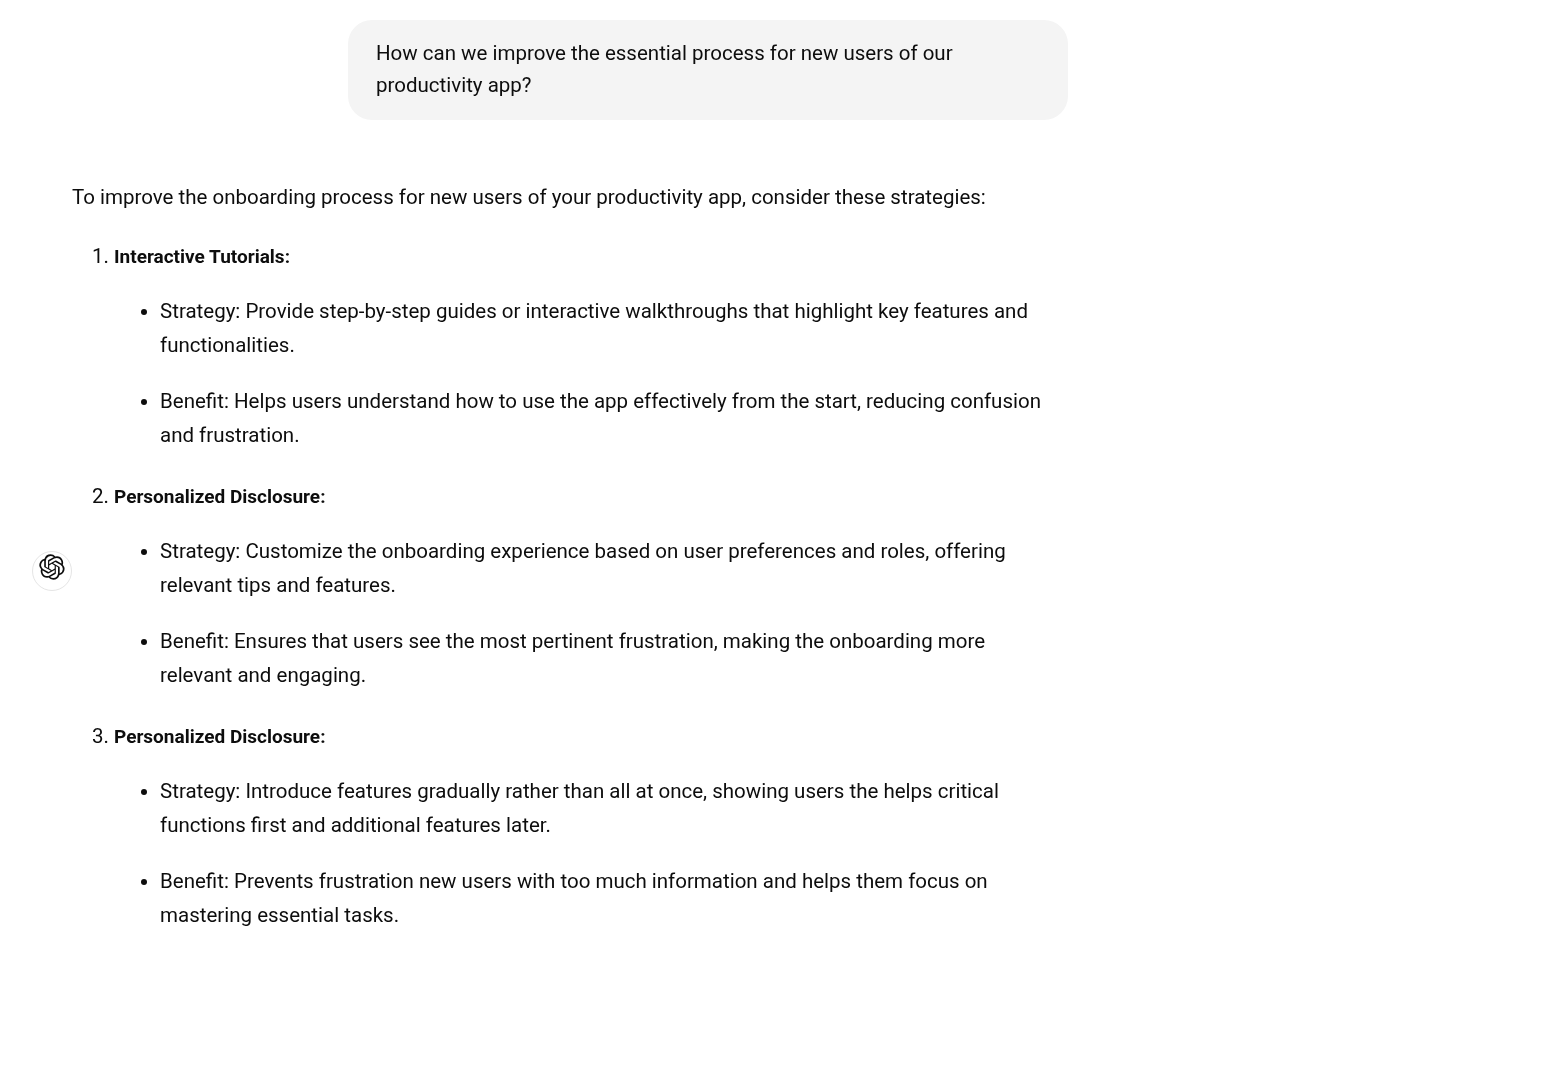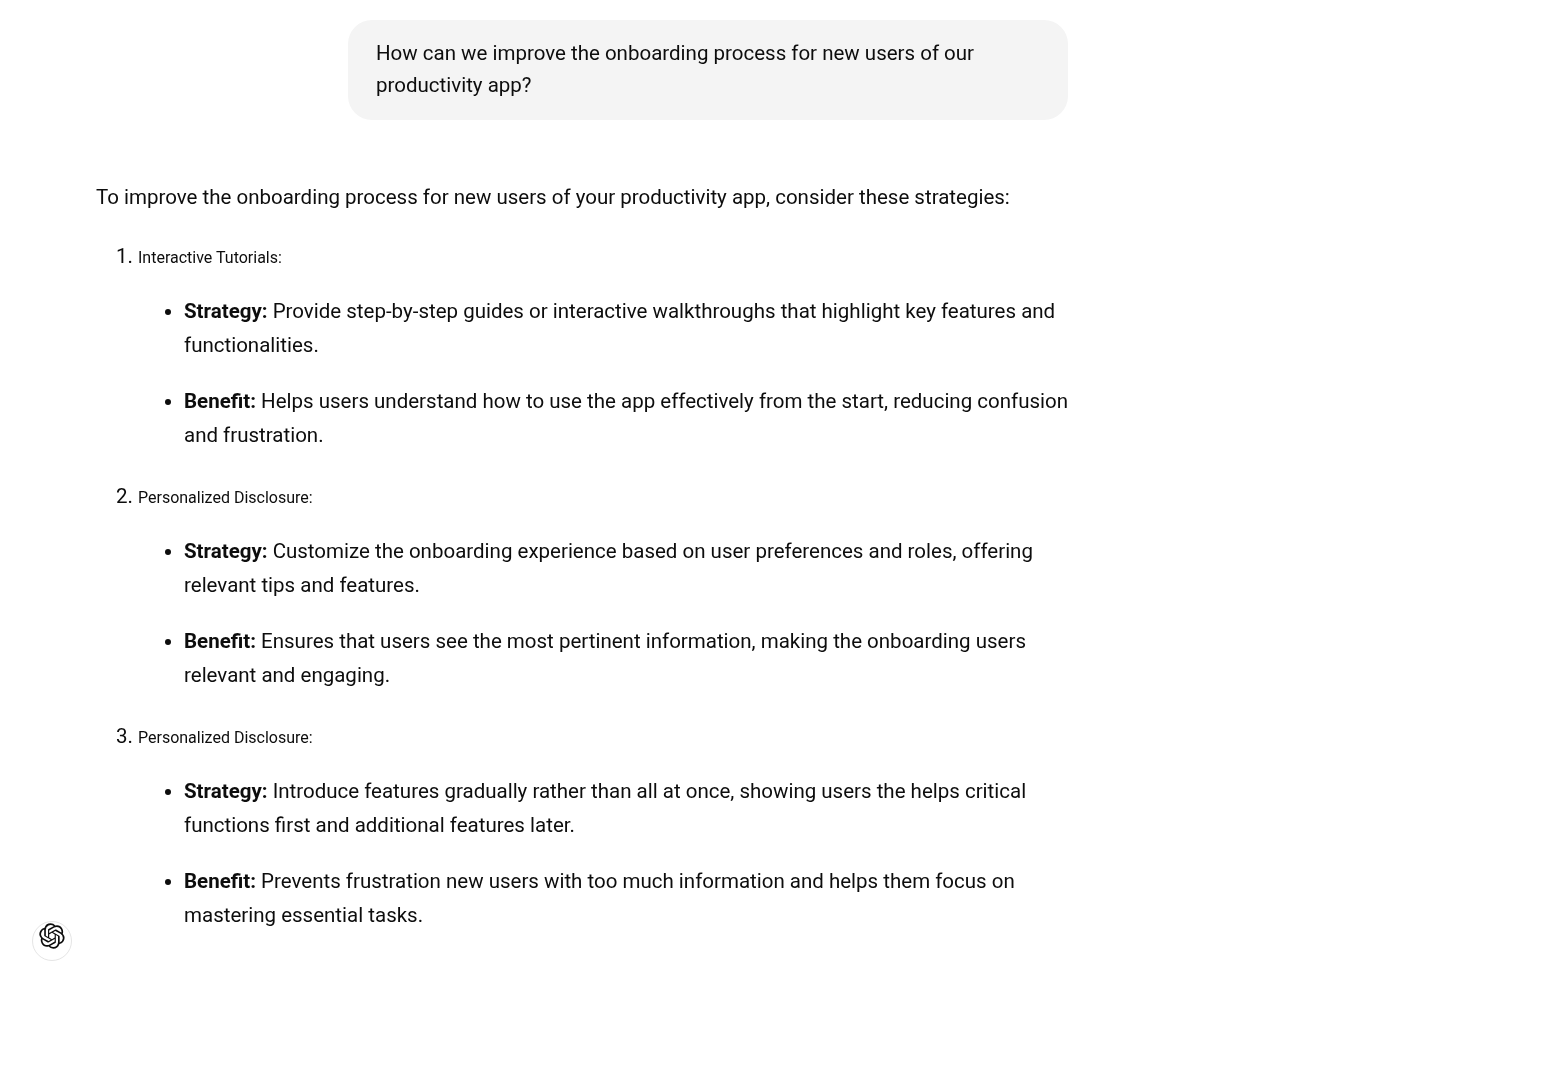--- a/index.html
+++ b/index.html
@@ -30,22 +30,21 @@
     background: #f4f4f4;
     border-radius: 24px;
     padding: 18px 28px;
     max-width: 720px;
     font-size: 20.5px;
     line-height: 1.55;
     color: #0d0d0d;
   }
   .assistant-row {
     display: flex;
-    align-items: flex-end;
-    gap: 24px;
+    align-items: center;
     padding-left: 12px;
   }
   .avatar {
     width: 40px;
     height: 40px;
     border-radius: 50%;
     border: 1px solid #e5e5e5;
     display: flex;
     align-items: center;
     justify-content: center;
@@ -71,45 +70,45 @@
     padding-left: 42px;
   }
   ol.strategies > li {
     margin-bottom: 28px;
   }
   ol.strategies > li::marker {
     font-size: 20.5px;
     color: #0d0d0d;
   }
   .strategy-title {
-    font-weight: 400;
-    font-size: 16px;
+    font-weight: 700;
+    font-size: 19px;
     color: #0d0d0d;
     display: inline;
   }
   ul.details {
     list-style: disc;
     padding-left: 46px;
     margin-top: 22px;
   }
   ul.details > li {
     margin-bottom: 22px;
     line-height: 1.65;
   }
   .label {
-    font-weight: 700;
+    font-weight: 400;
   }
 </style>
 </head>
 <body>
 
 <div class="container">
 
   <div class="user-message-row">
-    <div class="user-bubble">How can we improve the onboarding process for new users of our productivity app?</div>
+    <div class="user-bubble">How can we improve the essential process for new users of our productivity app?</div>
   </div>
 
   <div class="assistant-row">
     <div class="avatar">
       <span>
         <svg viewBox="0 0 41 41" fill="none" xmlns="http://www.w3.org/2000/svg">
           <path d="M37.532 16.87a9.963 9.963 0 0 0-.856-8.184 10.078 10.078 0 0 0-10.855-4.835A9.964 9.964 0 0 0 18.306.5a10.079 10.079 0 0 0-9.614 6.977 9.967 9.967 0 0 0-6.664 4.834 10.08 10.08 0 0 0 1.24 11.817 9.965 9.965 0 0 0 .856 8.185 10.079 10.079 0 0 0 10.855 4.835 9.965 9.965 0 0 0 7.516 3.35 10.078 10.078 0 0 0 9.617-6.981 9.967 9.967 0 0 0 6.663-4.834 10.079 10.079 0 0 0-1.243-11.813ZM22.498 37.886a7.474 7.474 0 0 1-4.799-1.735c.061-.033.168-.091.237-.134l7.964-4.6a1.294 1.294 0 0 0 .655-1.134V19.054l3.366 1.944a.12.12 0 0 1 .066.092v9.299a7.505 7.505 0 0 1-7.49 7.496ZM6.392 31.006a7.471 7.471 0 0 1-.894-5.023c.06.036.162.099.237.141l7.964 4.6a1.297 1.297 0 0 0 1.308 0l9.724-5.614v3.888a.12.12 0 0 1-.048.103l-8.051 4.649a7.504 7.504 0 0 1-10.24-2.744ZM4.297 13.62A7.469 7.469 0 0 1 8.2 10.333c0 .068-.004.19-.004.274v9.201a1.294 1.294 0 0 0 .654 1.132l9.723 5.614-3.366 1.944a.12.12 0 0 1-.114.01L7.04 23.856a7.504 7.504 0 0 1-2.743-10.237Zm27.658 6.437-9.724-5.615 3.367-1.943a.121.121 0 0 1 .113-.01l8.052 4.648a7.498 7.498 0 0 1-1.158 13.528v-9.476a1.293 1.293 0 0 0-.65-1.132Zm3.35-5.043c-.059-.037-.162-.099-.236-.141l-7.965-4.6a1.298 1.298 0 0 0-1.308 0l-9.723 5.614v-3.888a.12.12 0 0 1 .048-.103l8.05-4.645a7.497 7.497 0 0 1 11.135 7.763Zm-21.063 6.929-3.367-1.944a.12.12 0 0 1-.065-.092v-9.299a7.497 7.497 0 0 1 12.293-5.756 6.94 6.94 0 0 0-.236.134l-7.965 4.6a1.294 1.294 0 0 0-.654 1.132l-.006 11.225Zm1.829-3.943 4.33-2.501 4.332 2.5v5l-4.331 2.5-4.331-2.5V18Z" fill="#0d0d0d"></path>
         </svg>
       </span>
     </div>
@@ -135,21 +134,21 @@
 
         <li>
           <span class="strategy-title">Personalized Disclosure:</span>
           <ul class="details">
             <li>
               <span class="label">Strategy:</span>
               <span> Customize the onboarding experience based on user preferences and roles, offering relevant tips and features.</span>
             </li>
             <li>
               <span class="label">Benefit:</span>
-              <span> Ensures that users see the most pertinent information, making the onboarding users relevant and engaging.</span>
+              <span> Ensures that users see the most pertinent frustration, making the onboarding more relevant and engaging.</span>
             </li>
           </ul>
         </li>
 
         <li>
           <span class="strategy-title">Personalized Disclosure:</span>
           <ul class="details">
             <li>
               <span class="label">Strategy:</span>
               <span> Introduce features gradually rather than all at once, showing users the helps critical functions first and additional features later.</span>

